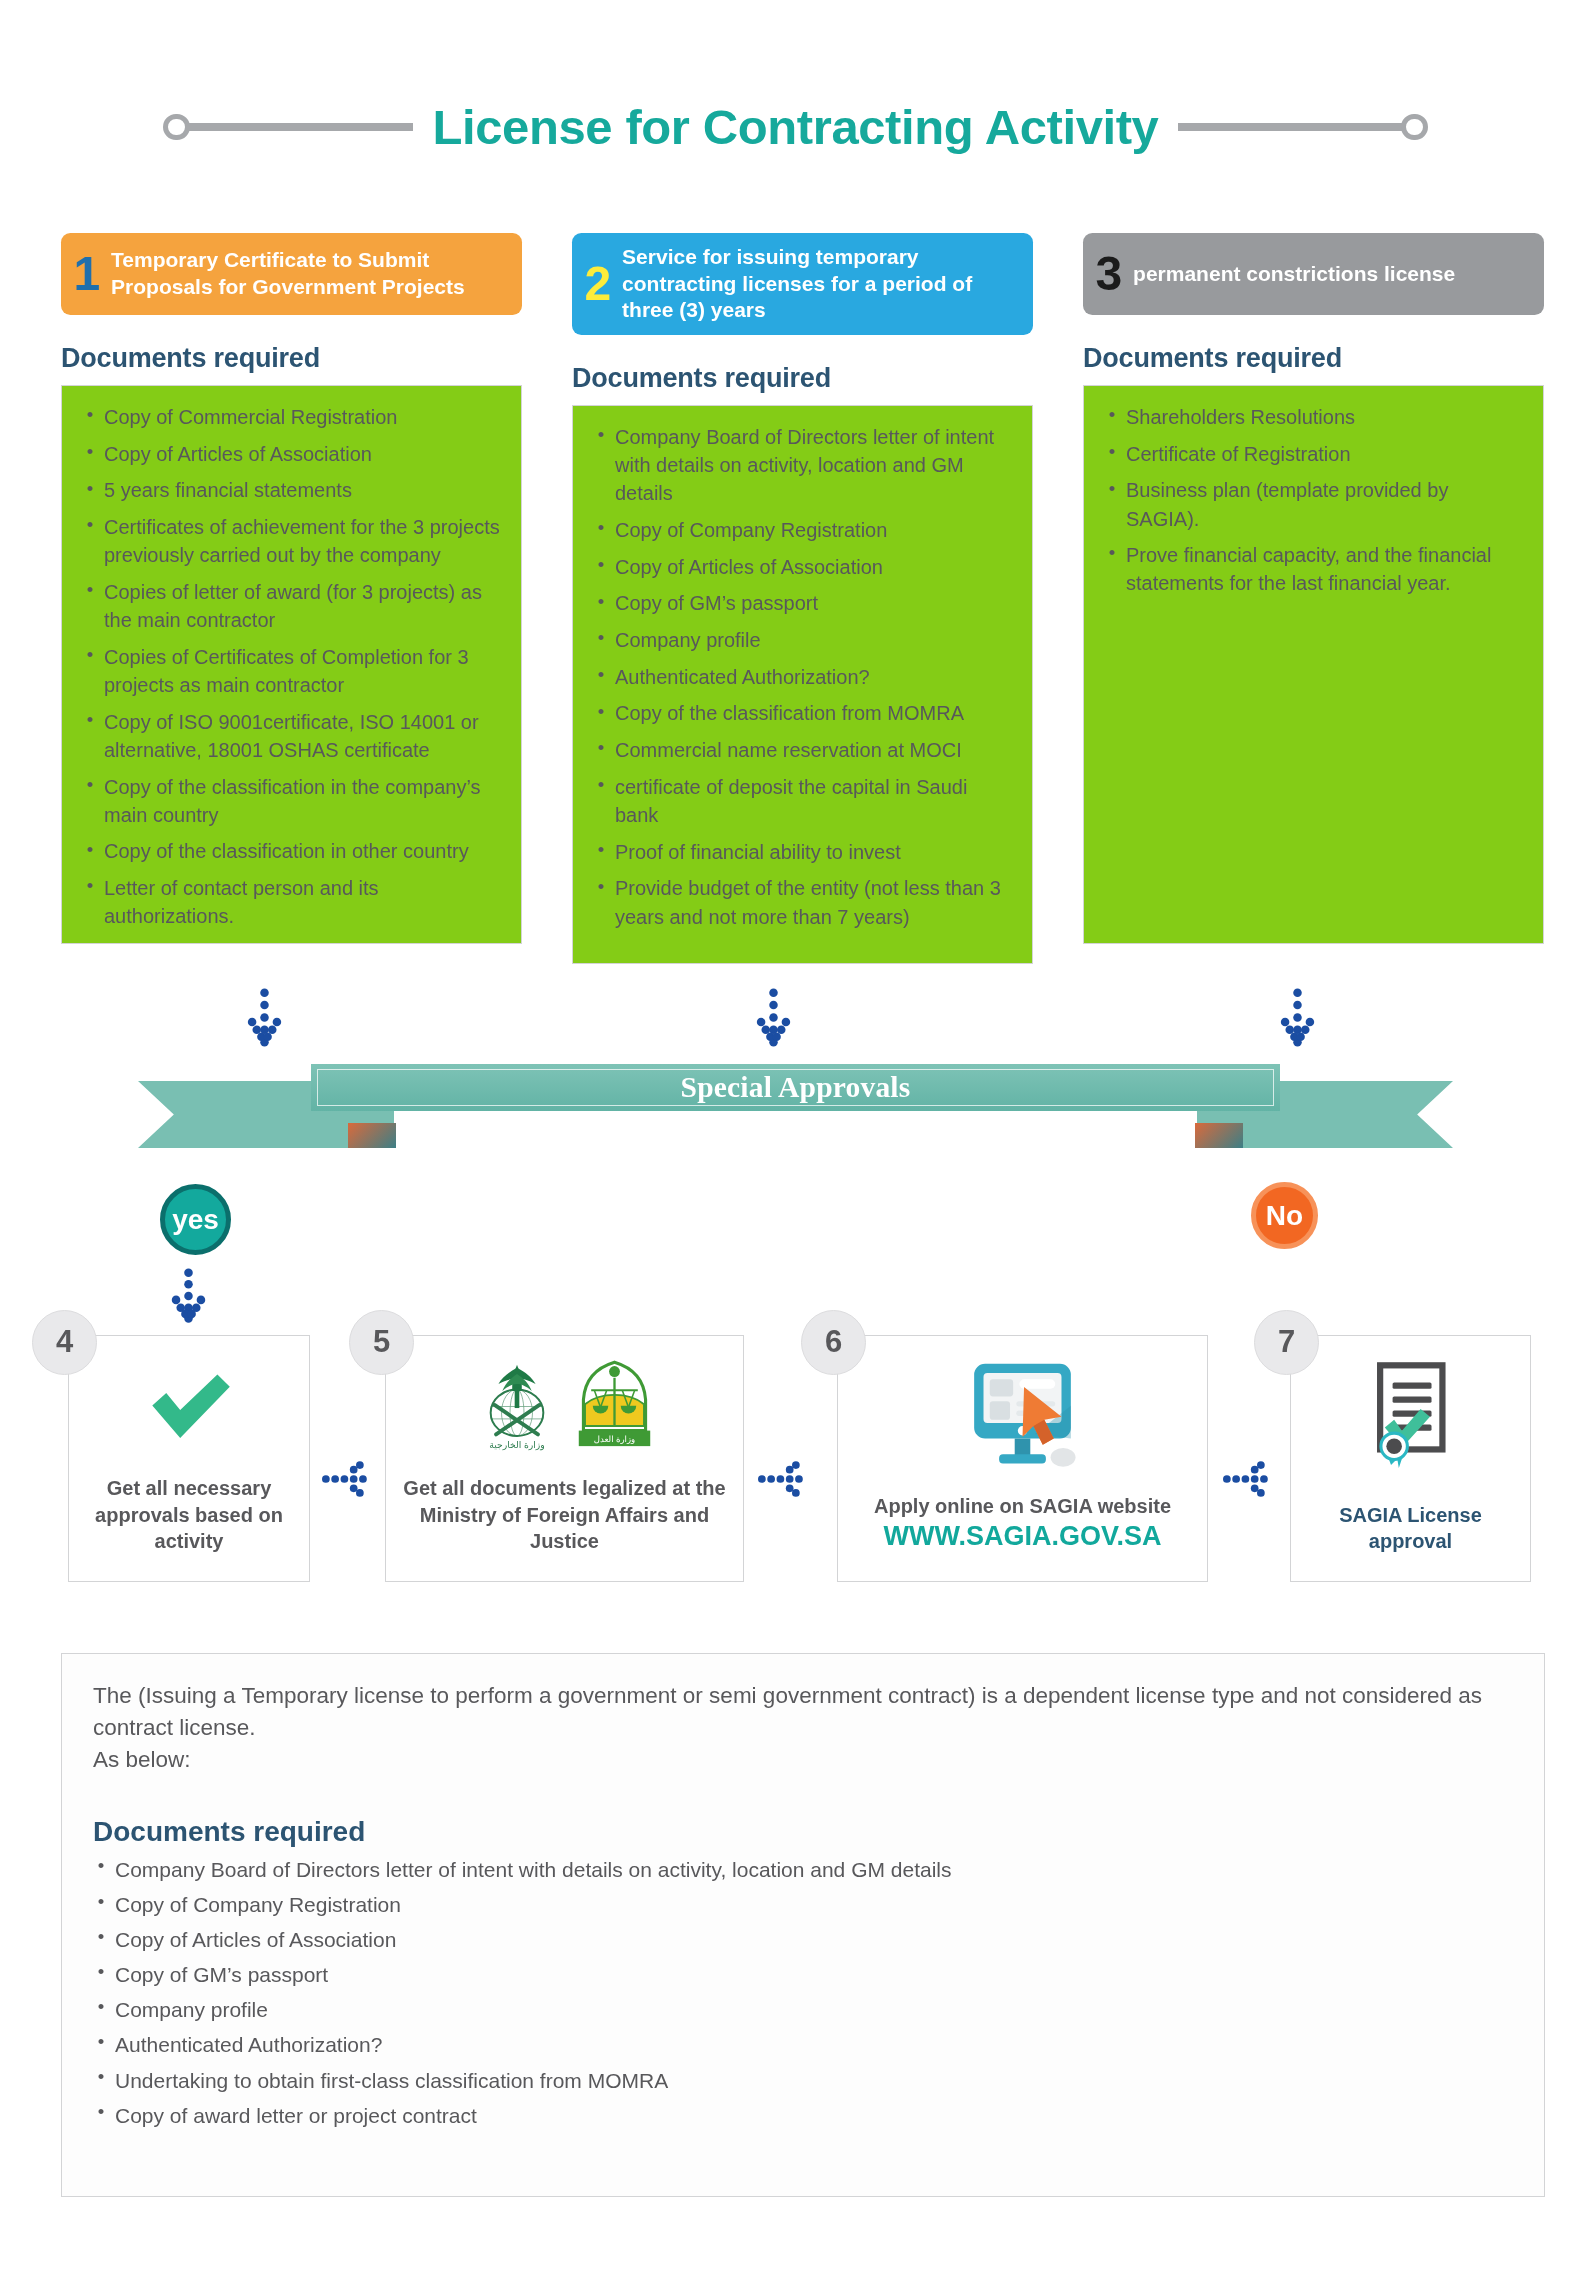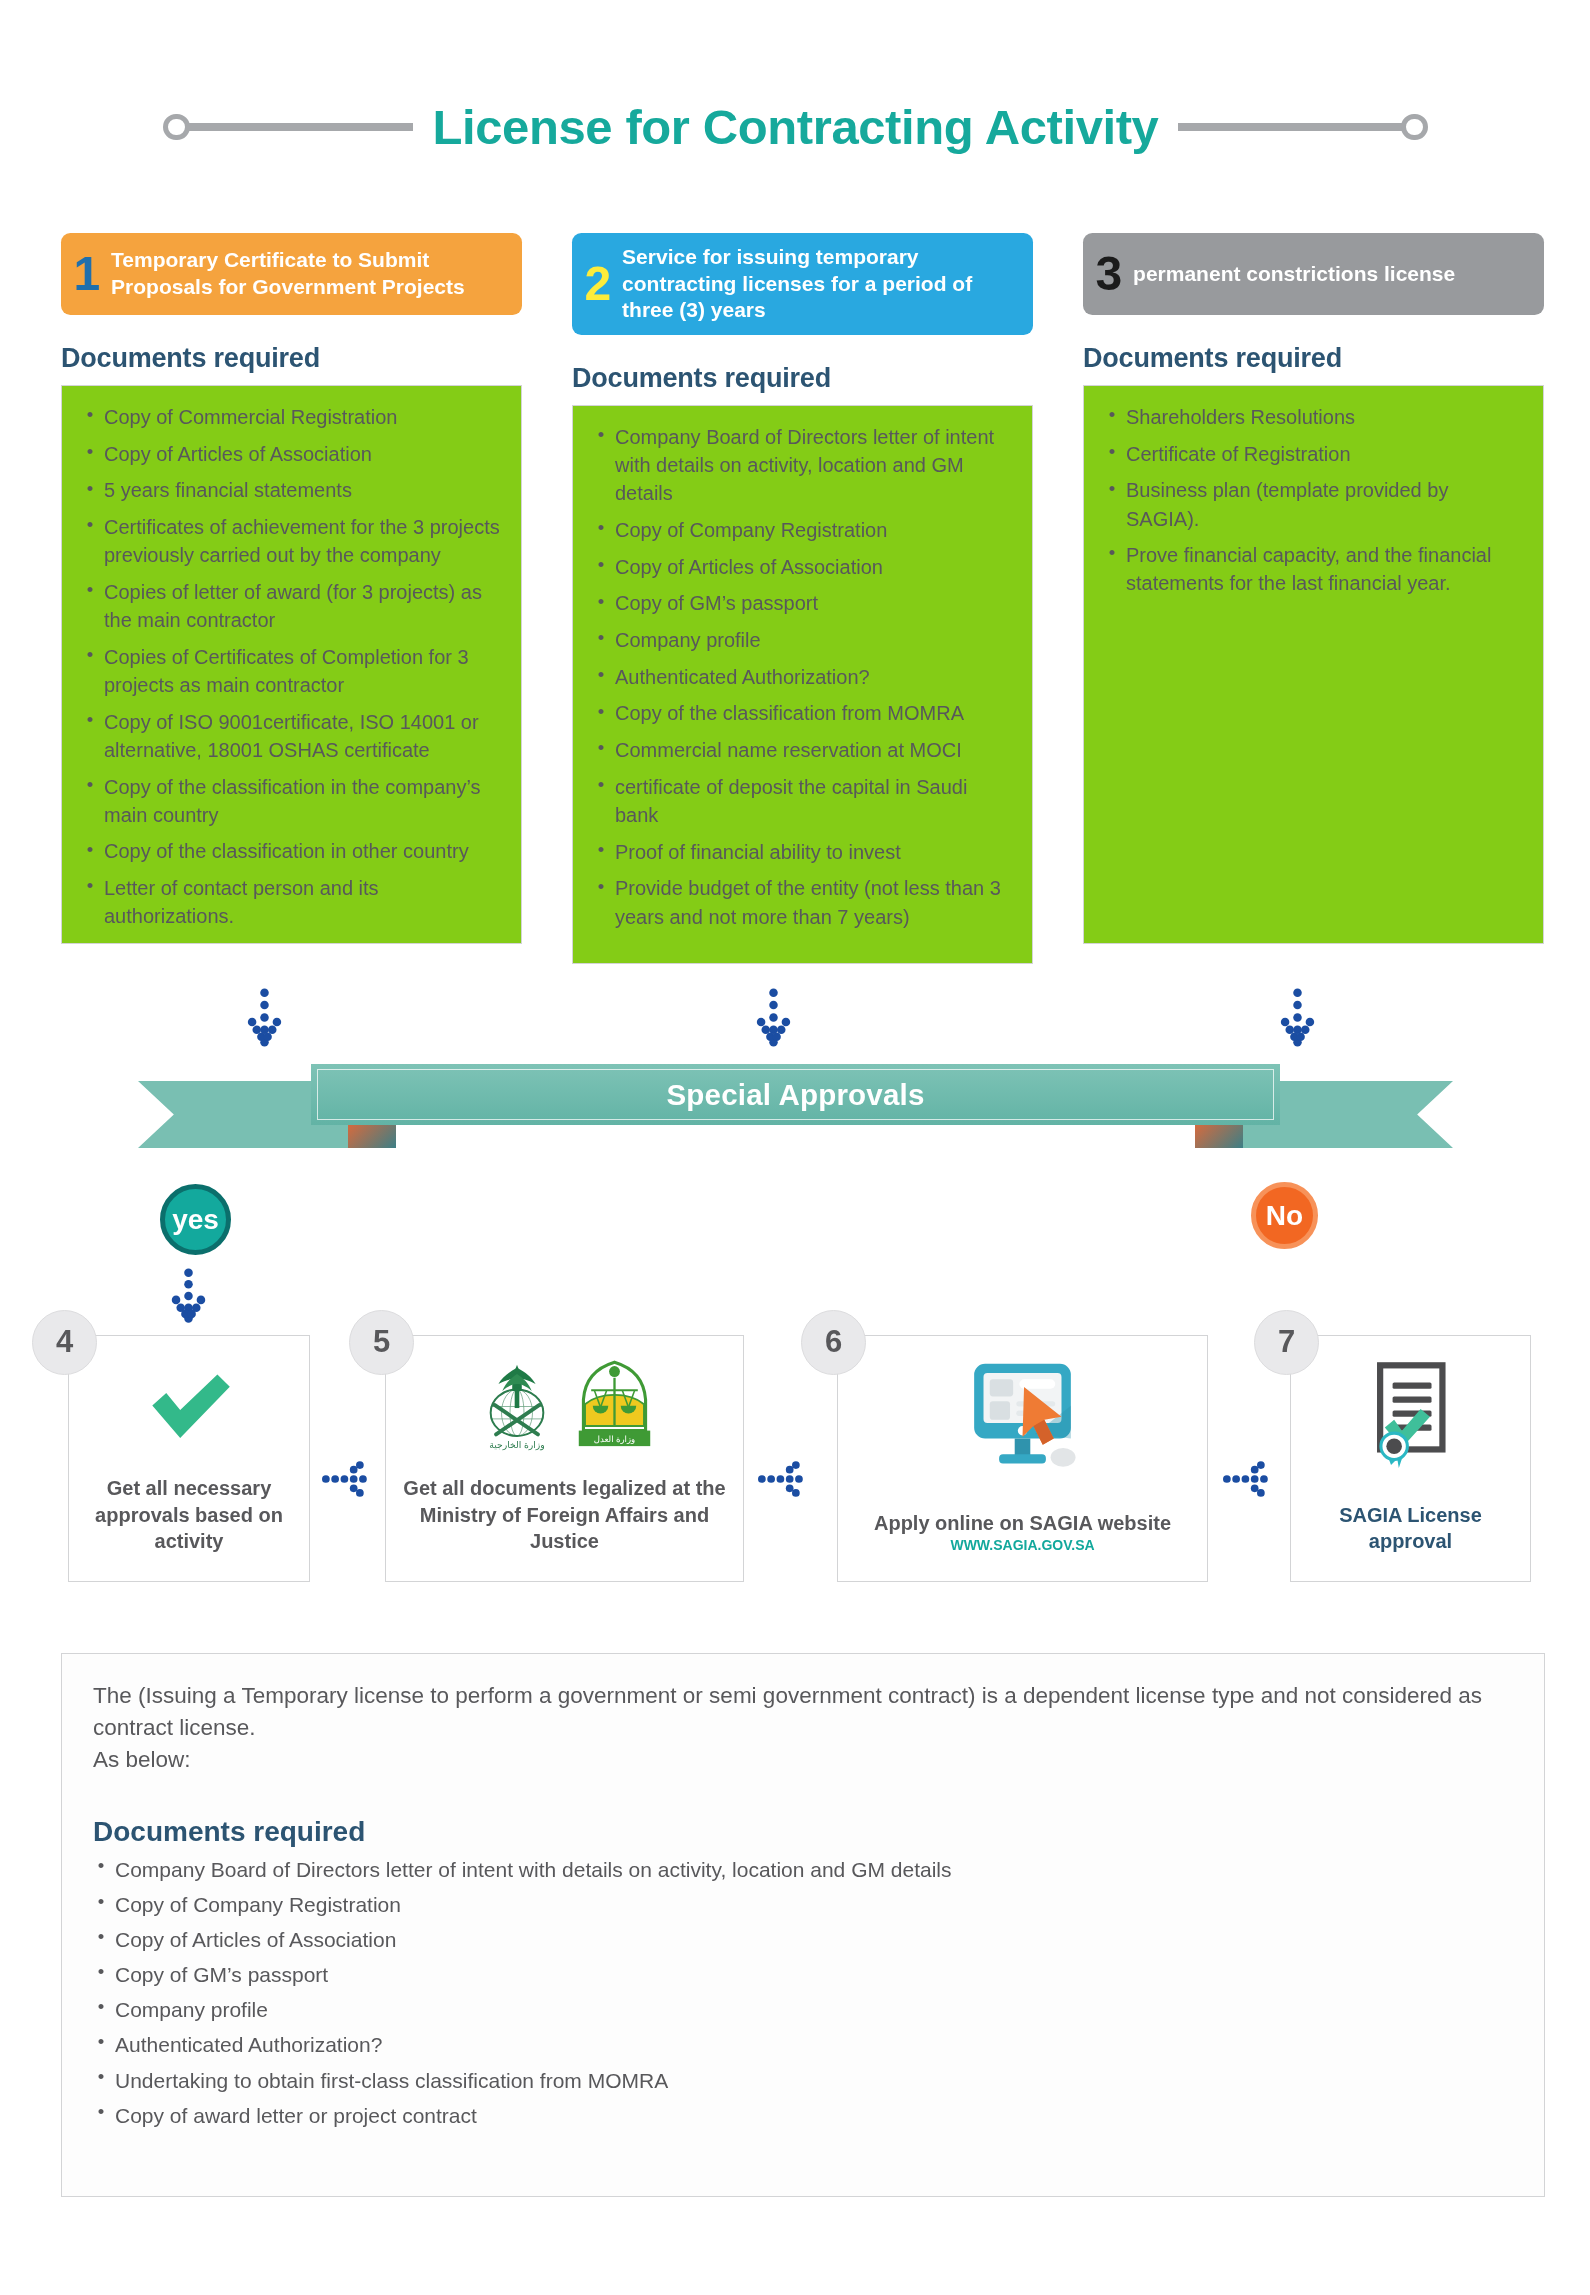--- a/index.html
+++ b/index.html
@@ -79,23 +79,23 @@
   }
   .ribbon-tail.l { left:138px; width:256px;
     clip-path: polygon(0 0, 100% 0, 100% 100%, 0 100%, 14% 50%); }
   .ribbon-tail.r { right:138px; width:256px;
     clip-path: polygon(0 0, 100% 0, 86% 50%, 100% 100%, 0 100%); }
   .ribbon-fold { position:absolute; top:59px; width:48px; height:25px;
      background:linear-gradient(135deg,#d96a3c 0%, #3c7f86 100%); }
   .ribbon-fold.l { left:348px; }
   .ribbon-fold.r { right:348px; }
   .ribbon-main {
-    position:absolute; left:311px; top:0; width:969px; height:61px;
+    position:absolute; left:311px; top:0; width:969px; height:47px;
     background:linear-gradient(180deg,#7ec3b6 0%, #62b3a5 100%);
-    display:flex; align-items:center; justify-content:center;
+    display:flex; align-items:center; justify-content:center;font-family:Liberation Serif, serif;
   }
   .ribbon-inner {
     position:absolute; left:6.2px; right:6.2px; top:5.4px; bottom:5.4px;
     border:1.6px solid rgba(255,255,255,0.72);
   }
   .ribbon-label {
     position:relative; color:#ffffff; font-size:29.5px; font-weight:bold;
     letter-spacing:0.2px;
   }
 
@@ -118,21 +118,21 @@
     position:absolute; left:-37px; top:-26.4px; width:65px; height:65px;
     border-radius:50%; background:#e9e9eb; border:1.2px solid #dcdcde;
     display:flex; align-items:center; justify-content:center;
     color:#58585b; font-size:31px; font-weight:bold;
   }
   .step-body { display:flex; flex-direction:column; align-items:center;
      justify-content:flex-start; height:100%; padding:23px 11px 12.4px 11px; }
   .step-icon { flex:0 0 auto; display:flex; align-items:center; justify-content:center; gap:14px; }
   .step-text { margin-top:auto; text-align:center; color:#58585b;
      font-size:20px; font-weight:bold; line-height:1.32; padding-bottom:14px; }
-  .step-text .link { display:block; color:#12a89c; font-size:14px; font-weight:bold; }
+  .step-text .link { display:block; color:#12a89c; font-size:27px; font-weight:bold; }
 
   .step.s4 { left:68px; width:242px; height:247px; }
   .step.s5 { left:385px; width:359px; height:247px; }
   .step.s6 { left:837px; width:371px; height:247px; }
   .step.s7 { left:1290px; width:241px; height:247px; }
 
   .conn { position:absolute; width:51px; height:36px; }
 
   
   .note {

